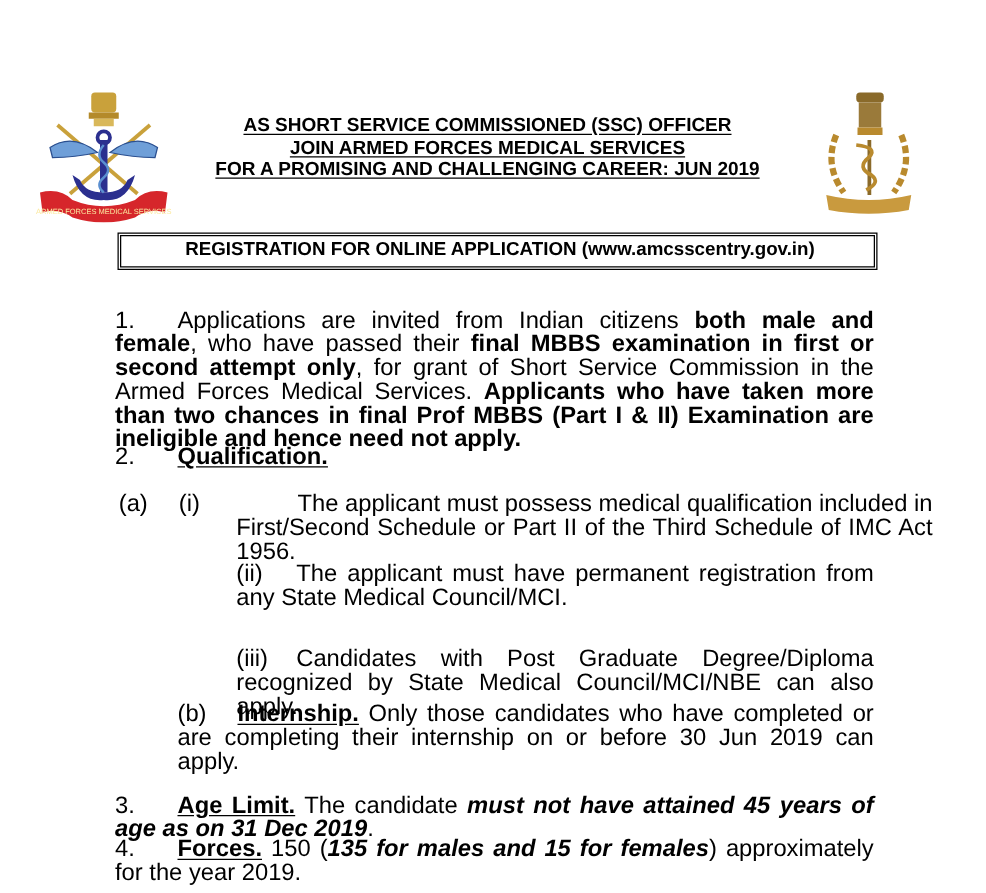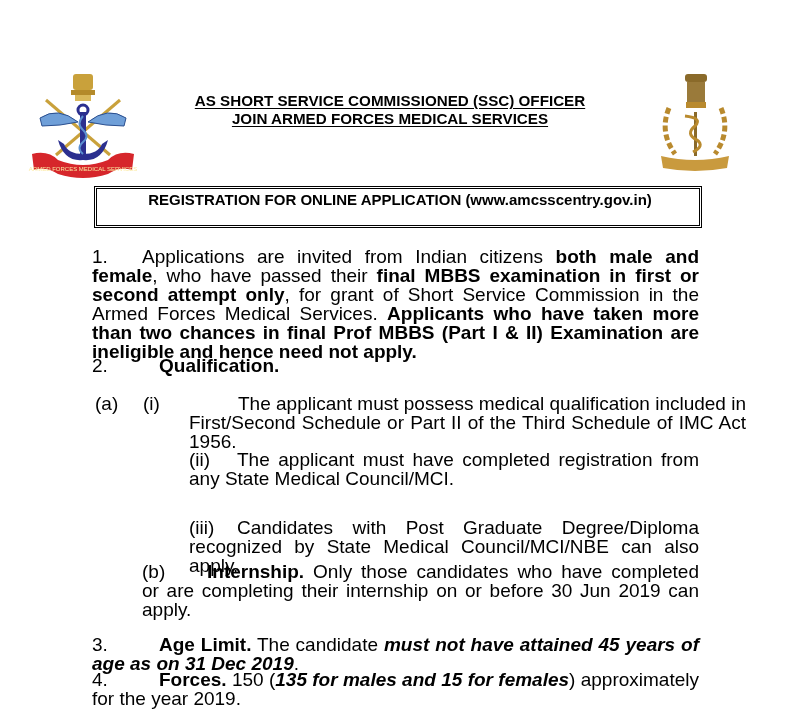--- a/index.html
+++ b/index.html
@@ -3,31 +3,31 @@
 <meta charset="utf-8">
 <style>
   html, body { margin: 0; padding: 0; background: #ffffff; }
   body { width: 789px; height: 714px; position: relative; overflow: hidden;
          font-family: "Liberation Sans", sans-serif; color: #000; }
   .logo-left { position: absolute; left: 28px; top: 70px; width: 110px; height: 108px; }
   .logo-right { position: absolute; left: 655px; top: 72px; width: 80px; height: 100px; }
   .title-block { position: absolute; left: 150px; top: 92px; width: 480px; text-align: center;
                  font-weight: bold; font-size: 15.2px; line-height: 17.5px; }
   .title-block div { text-decoration: underline; text-underline-offset: 2px; }
-  .reg-box { position: absolute; left: 94px; top: 186px; width: 608px; height: 42px;
+  .reg-box { position: absolute; left: 94px; top: 186px; width: 608px; height: 30px;
              border: 3px double #000; border-right-width: 3px; border-bottom-width: 3px;
              box-sizing: border-box; padding-left: 32px; }
   .reg-box-inner { position: absolute; left: 0; right: 0; top: 2px; text-align: center;
                    font-weight: bold; font-size: 15px; line-height: 17.5px; white-space: nowrap; }
   .reg-box-inner .l1 { padding-left: 4px; }
   .doc { position: absolute; left: 92px; width: 607px; font-size: 19px; line-height: 19px; }
   .j { text-align: justify; }
   .b { font-weight: bold; }
   .bi { font-weight: bold; font-style: italic; }
-  .u { text-underline-offset: 2px; margin-left: 17px; }
+  .u { text-decoration: underline; text-underline-offset: 2px; }
   .tab-num { display: inline-block; width: 50px; }
   .sub-label { display: inline-block; width: 48px; }
   .roman { display: inline-block; width: 48px; }
 </style>
 </head>
 <body>
 
 <div class="logo-left" data-name="afms-crest-logo">
   <svg viewBox="0 0 110 108" width="110" height="108" data-name="afms-crest-icon">
 
@@ -48,20 +48,21 @@
     <path d="M55 46 Q48 54 55 60 Q62 66 55 72 Q48 78 55 84" fill="none" stroke="#5b8fd0" stroke-width="2"></path>
 
     <path d="M4 84 Q20 80 30 90 Q55 100 80 90 Q90 80 106 84 L104 100 Q92 96 80 104 Q55 112 30 104 Q18 96 6 100 Z" fill="#d6262b"></path>
     <text x="55" y="101" font-size="6" text-anchor="middle" fill="#fbe9a0" font-family="Liberation Sans, sans-serif">ARMED FORCES MEDICAL SERVICES</text>
   </svg>
 </div>
 
 <div class="title-block" data-name="document-title">
   <div data-name="title-line-2">AS SHORT SERVICE COMMISSIONED (SSC) OFFICER</div>
   <div data-name="title-line-1">JOIN ARMED FORCES MEDICAL SERVICES</div>
+  <div data-name="title-line-3">FOR A PROMISING AND CHALLENGING CAREER: JUN 2019</div>
 </div>
 
 <div class="logo-right" data-name="amc-crest-logo">
   <svg viewBox="0 0 80 100" width="80" height="100" data-name="amc-crest-icon">
     <rect x="30" y="2" width="22" height="8" rx="3" fill="#8a6a2a"></rect>
     <rect x="32" y="10" width="18" height="20" fill="#9a7a3a"></rect>
     <rect x="31" y="30" width="20" height="6" fill="#b98a2e"></rect>
 
     <path d="M14 36 Q4 60 20 82" fill="none" stroke="#b98a2e" stroke-width="5" stroke-dasharray="6 3"></path>
     <path d="M66 36 Q76 60 60 82" fill="none" stroke="#b98a2e" stroke-width="5" stroke-dasharray="6 3"></path>
@@ -89,21 +90,21 @@
 
 <div class="doc j" style="top:394px; left:142px; width:557px;" data-name="qualification-a-i">
   <span class="sub-label" data-name="qualification-a-label">(a)</span><span class="roman" data-name="qualification-a-i-number">(i)</span><span data-name="qualification-a-i-text">The applicant must possess medical qualification included in First/Second Schedule or Part II of the Third Schedule of IMC Act 1956.</span>
 </div>
 <style>
   
   [data-name="qualification-a-i"] { padding-left: 47px; text-indent: -47px; left: 142px !important; width: 557px !important; }
 </style>
 
 <div class="doc j" style="top:450px; left:189px; width:510px;" data-name="qualification-a-ii">
-  <span class="roman" data-name="qualification-a-ii-number">(ii)</span><span data-name="qualification-a-ii-text">The applicant must have completed registration from any State Medical Council/MCI.</span>
+  <span class="roman" data-name="qualification-a-ii-number">(ii)</span><span data-name="qualification-a-ii-text">The applicant must have permanent registration from any State Medical Council/MCI.</span>
 </div>
 
 <div class="doc j" style="top:506px; left:189px; width:510px;margin-top:12px;" data-name="qualification-a-iii">
   <span class="roman" data-name="qualification-a-iii-number">(iii)</span><span data-name="qualification-a-iii-text">Candidates with Post Graduate Degree/Diploma recognized by State Medical Council/MCI/NBE can also apply.</span>
 </div>
 
 <div class="doc j" style="top:562px; left:142px; width:557px;" data-name="qualification-b-internship">
   <span class="sub-label" data-name="qualification-b-label">(b)</span><span class="b u" data-name="internship-heading">Internship.</span><span data-name="internship-text">  Only those candidates who have completed or are completing their internship on or before 30 Jun 2019 can apply.</span>
 </div>
 

